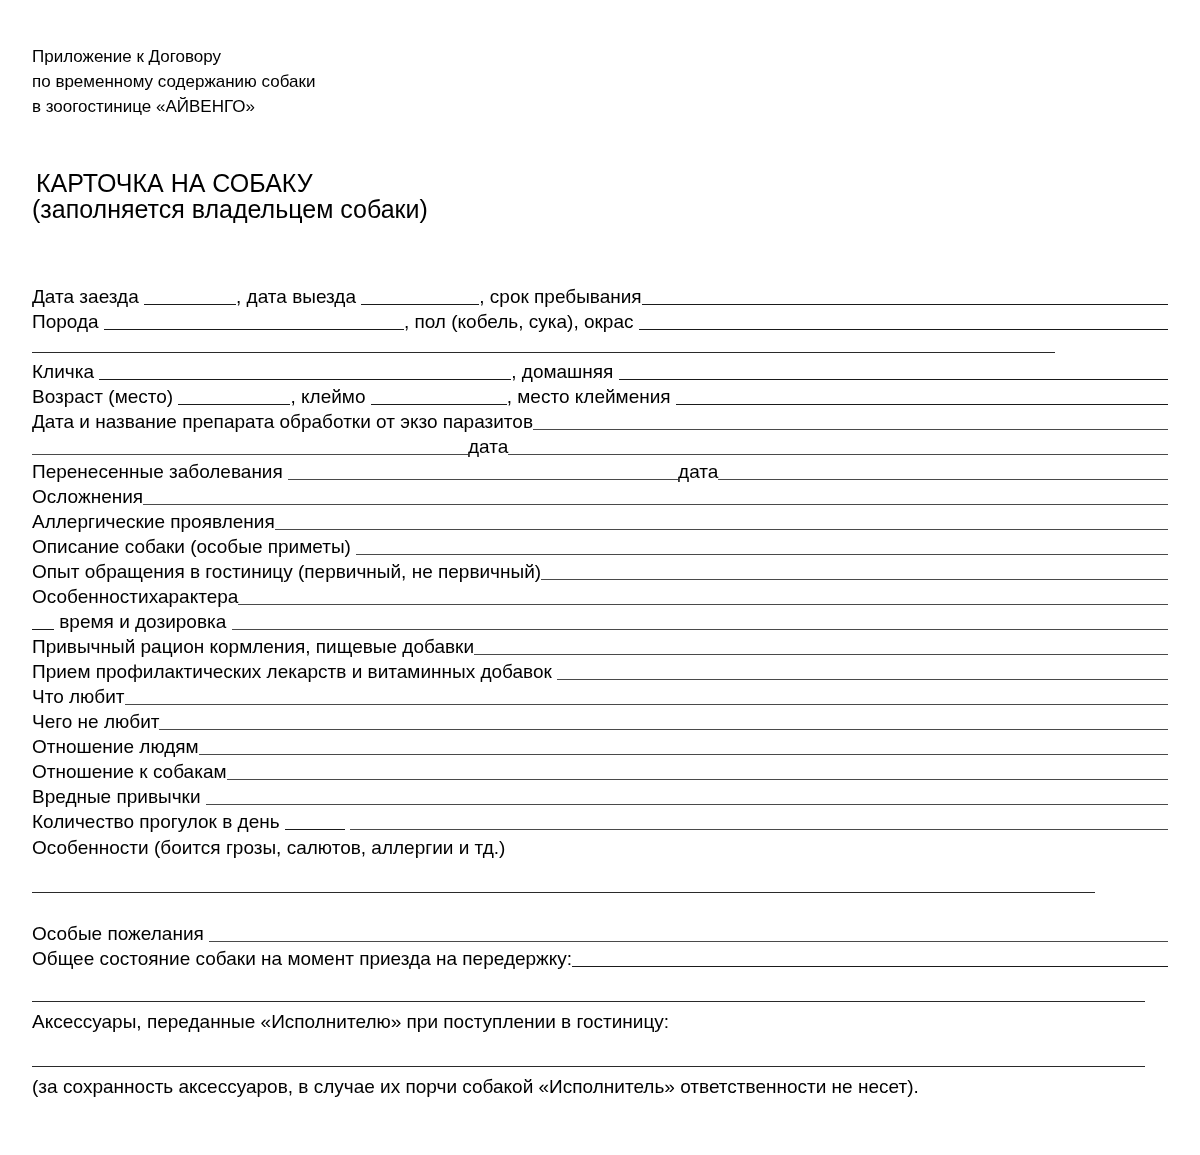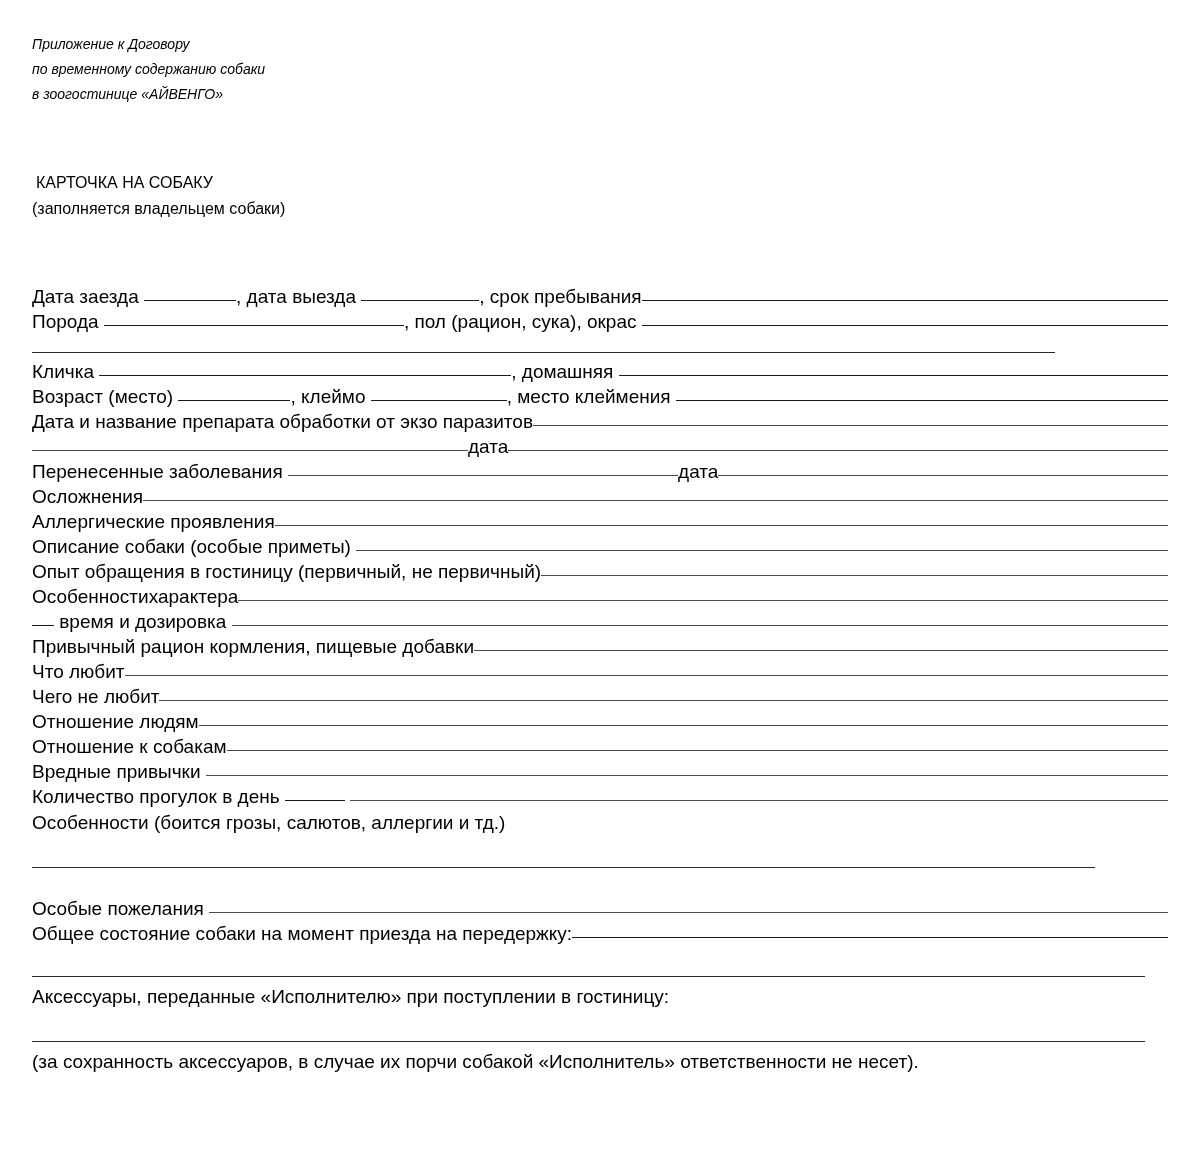--- a/index.html
+++ b/index.html
@@ -21,33 +21,32 @@
     width: 1200px;
     height: 1155px;
     box-sizing: border-box;
     padding: 0;
   }
 
   
   .header {
     position: absolute;
     left: 32px;
-    top: 32px;
-    font-size: 14px;
+    top: 44px;
+    font-size: 17px;
     line-height: 25px;
     white-space: nowrap;
-    font-style: italic;
   }
   .header div { white-space: nowrap; }
 
   .card-title {
     position: absolute;
     left: 36px;
     top: 170px;
-    font-size: 16px;
+    font-size: 25px;
     line-height: 26px;
     white-space: nowrap;
   }
   .card-title .sub { margin-left: -4px; }
 
   
   .form {
     position: absolute;
     left: 32px;
     top: 284px;
@@ -75,21 +74,21 @@
     border-bottom: 1.6px solid #1a1a1a;
     height: 16px;
     vertical-align: baseline;
     margin-bottom: 0px;
   }
   .fill.soft { border-bottom-color: #4a4a4a; }
 
   
   .row.stretch {
     display: flex;
-    align-items: flex-start;
+    align-items: center;
   }
   .row.stretch .grow {
     flex: 1 1 auto;
     border-bottom: 1.6px solid #1a1a1a;
     height: 16px;
     min-width: 10px;
   }
   .row.stretch .grow.soft { border-bottom-color: #4a4a4a; }
   .row.stretch .lbl { flex: 0 0 auto; }
   .row.stretch .fill { flex: 0 0 auto; }
@@ -137,21 +136,21 @@
       <span class="fill" style="width:92px"></span>
       <span class="lbl">, дата выезда </span>
       <span class="fill" style="width:118px"></span>
       <span class="lbl">, срок пребывания</span>
       <span class="grow"></span>
     </div>
 
     <div class="row stretch">
       <span class="lbl">Порода </span>
       <span class="fill" style="width:300px"></span>
-      <span class="lbl">, пол (рацион, сука), окрас </span>
+      <span class="lbl">, пол (кобель, сука), окрас </span>
       <span class="grow"></span>
     </div>
 
     <div class="rule w1023"></div>
 
     <div class="row stretch">
       <span class="lbl">Кличка </span>
       <span class="fill" style="width:412px"></span>
       <span class="lbl">, домашняя </span>
       <span class="grow"></span>
@@ -214,20 +213,24 @@
       <span class="fill" style="width:22px"></span>
       <span class="lbl"> время и дозировка </span>
       <span class="grow soft"></span>
     </div>
 
     <div class="row stretch">
       <span class="lbl">Привычный рацион кормления, пищевые добавки</span>
       <span class="grow soft"></span>
     </div>
 
+    <div class="row stretch">
+      <span class="lbl">Прием профилактических лекарств и витаминных добавок </span>
+      <span class="grow soft"></span>
+    </div>
 
     <div class="row stretch">
       <span class="lbl">Что любит</span>
       <span class="grow soft"></span>
     </div>
 
     <div class="row stretch">
       <span class="lbl">Чего не любит</span>
       <span class="grow soft"></span>
     </div>

